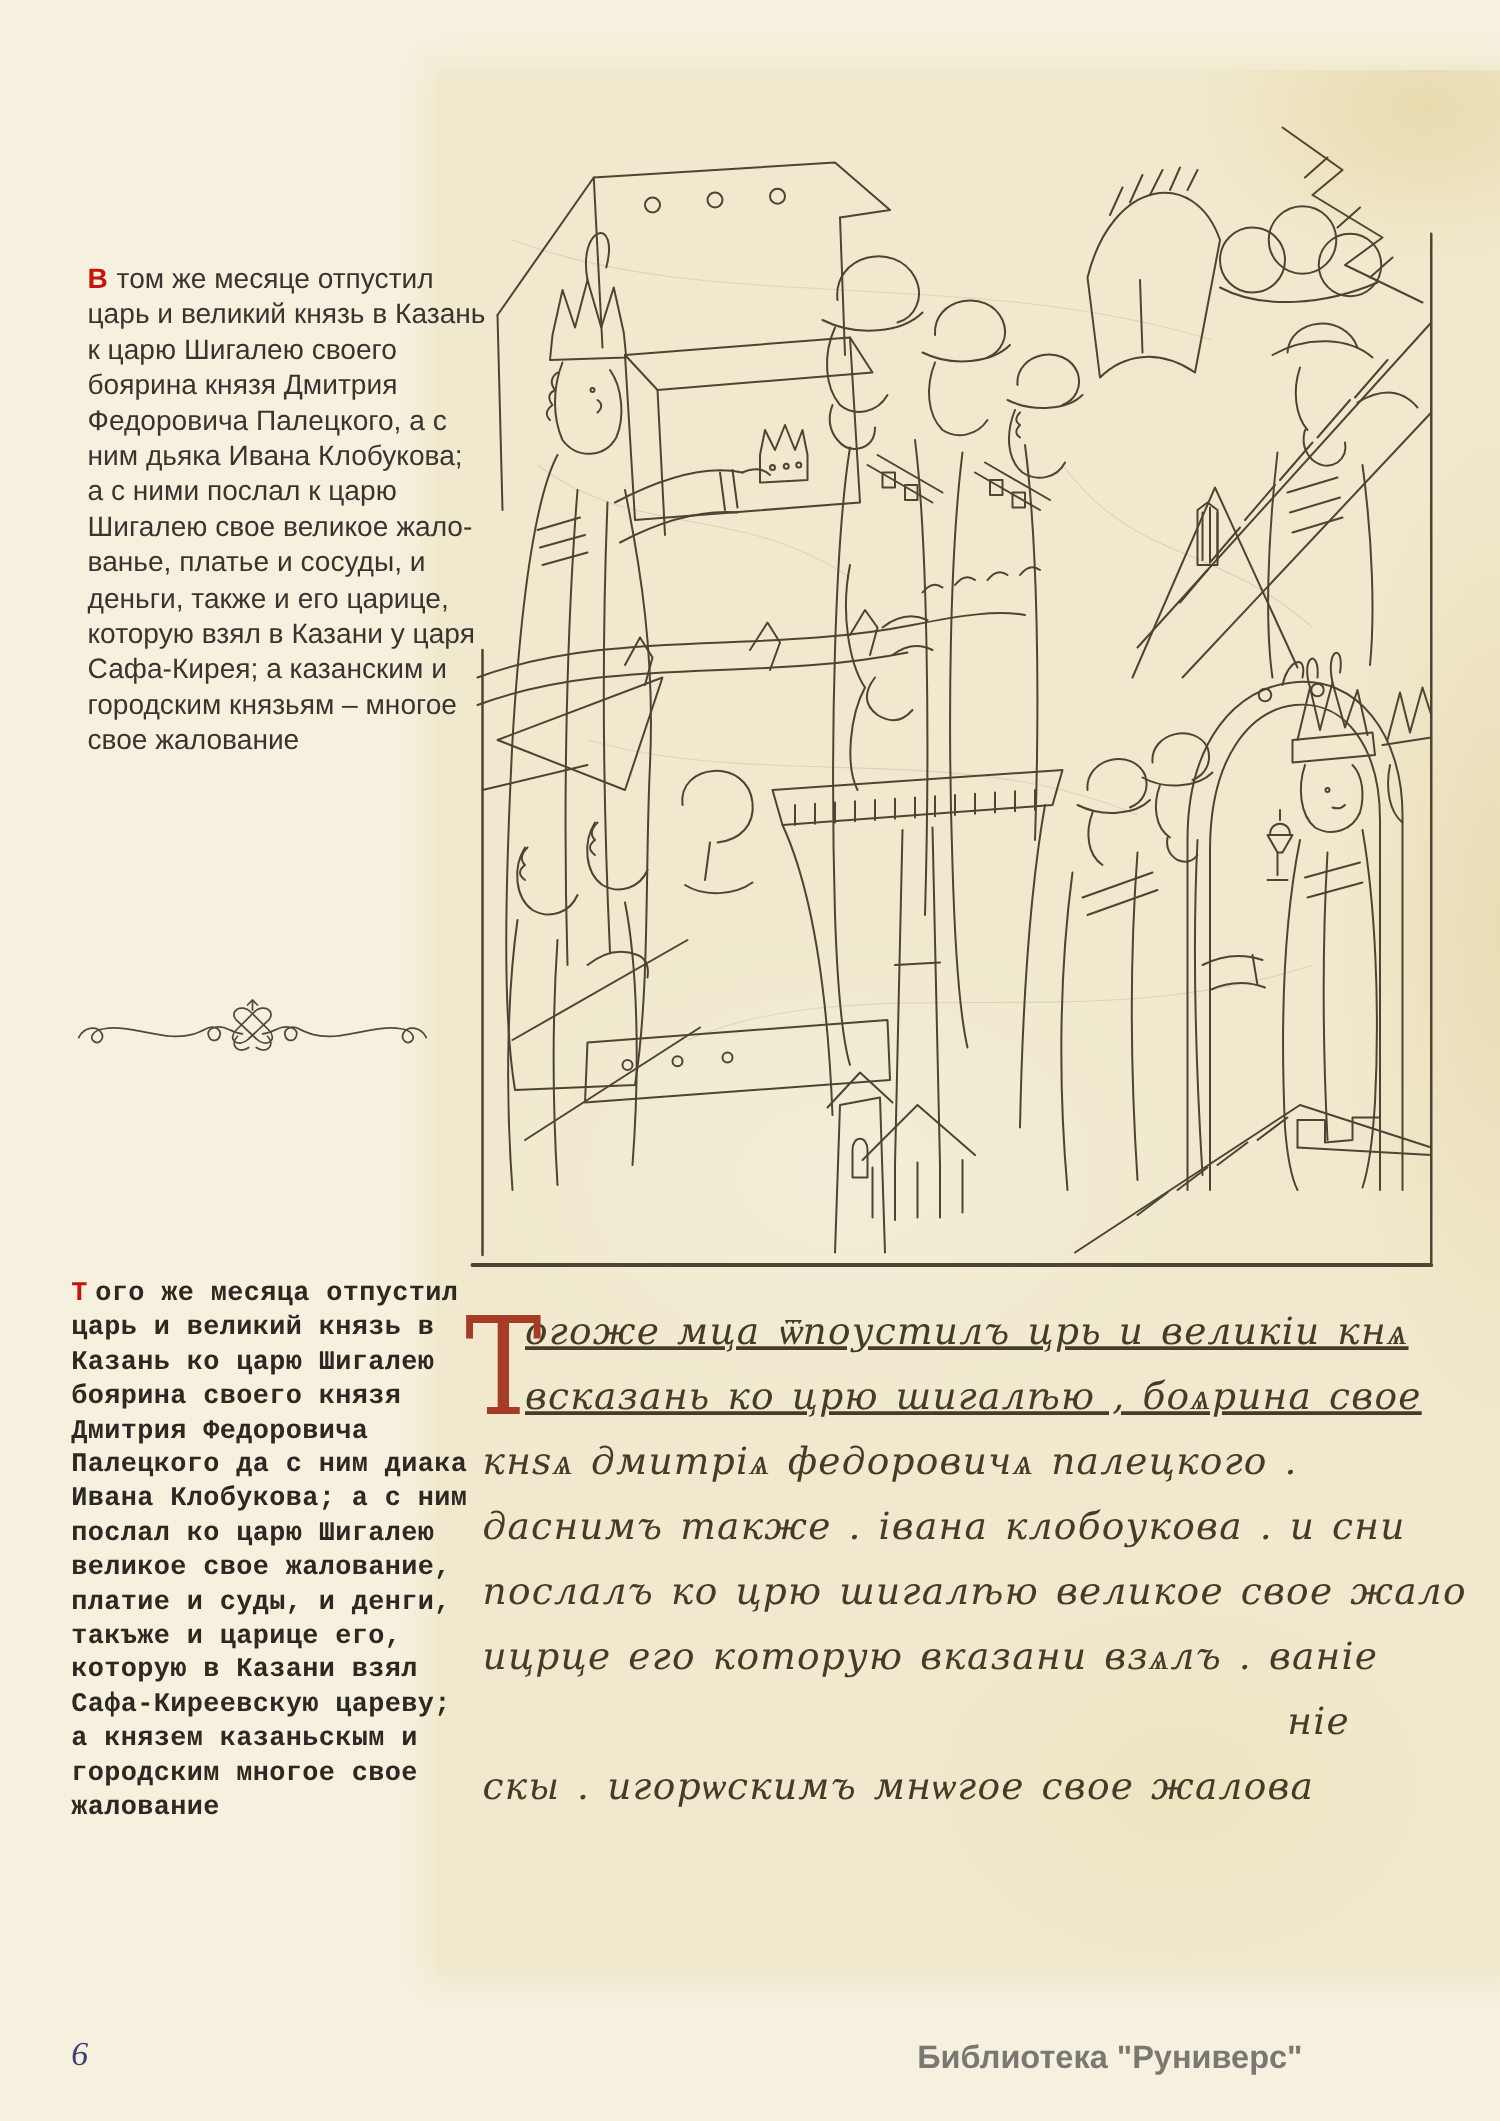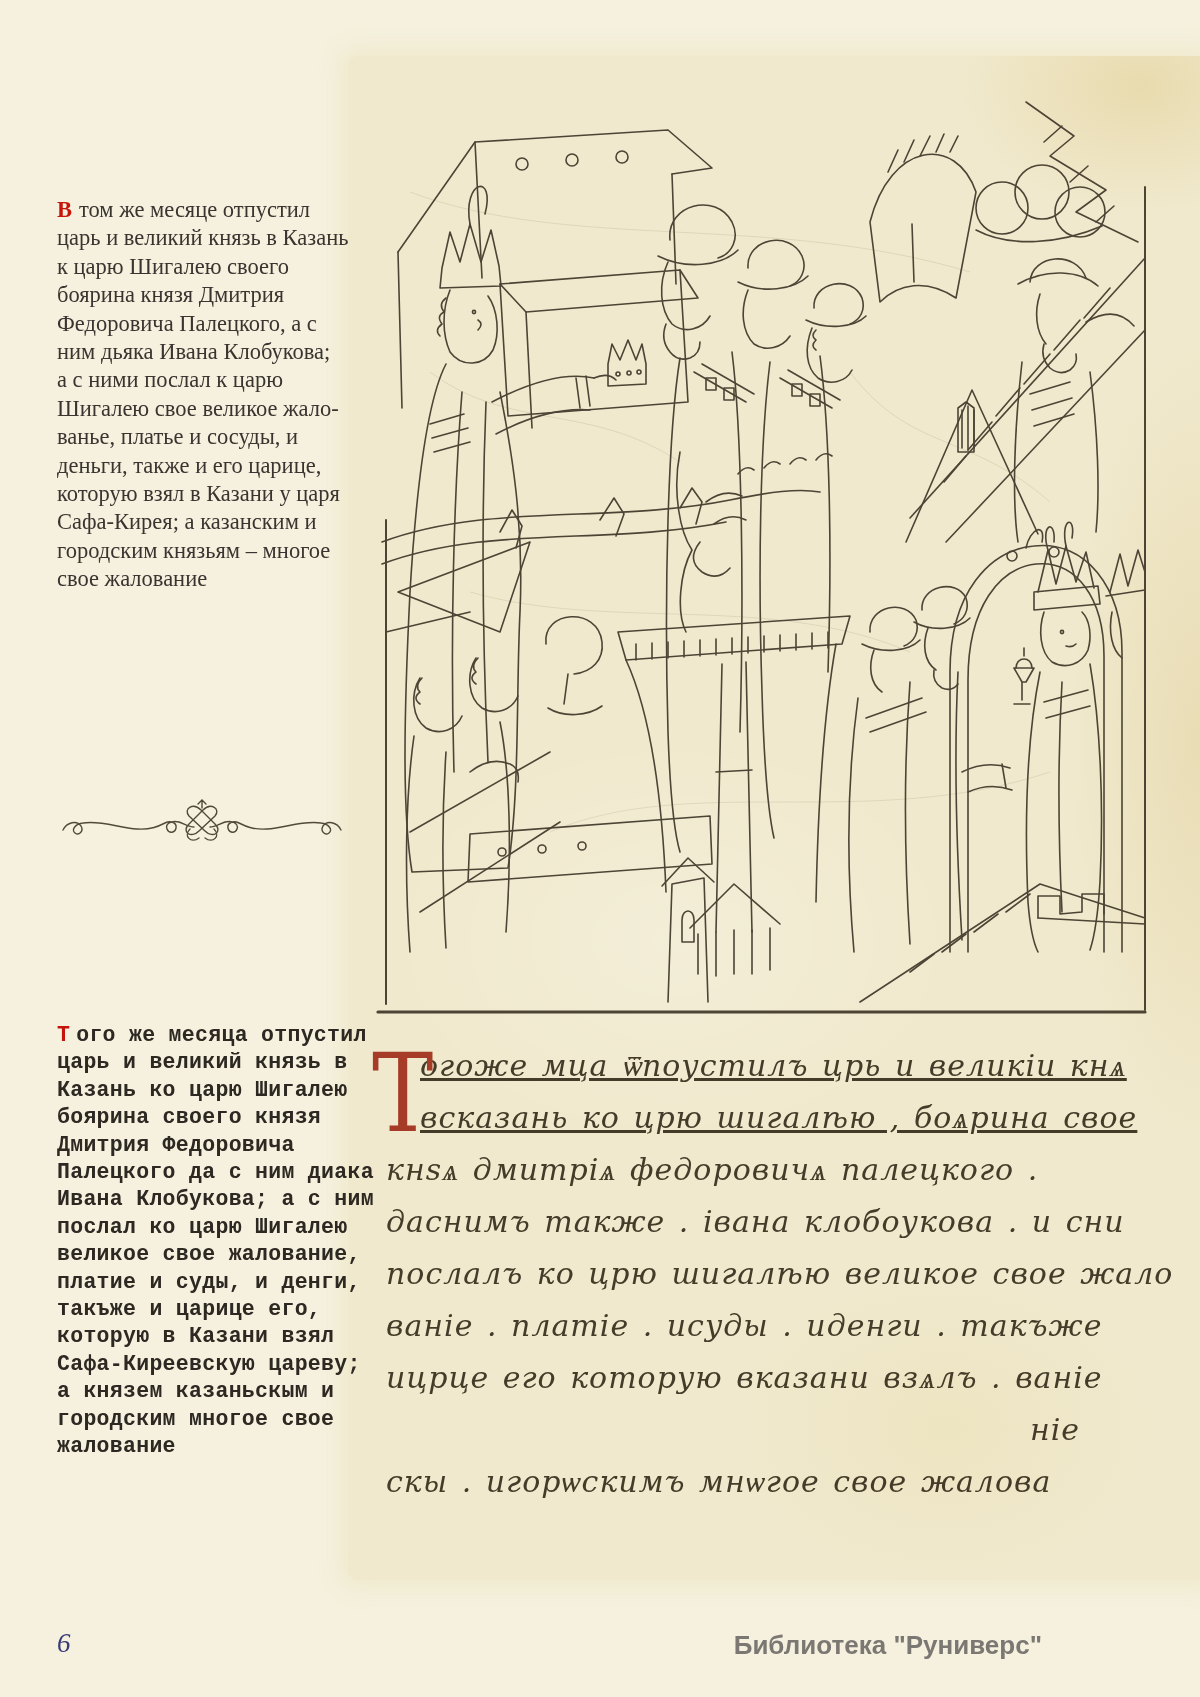--- a/index.html
+++ b/index.html
@@ -32,22 +32,22 @@
   .ms-line.lastline{text-align:right;padding-right:78px;}
   .ms-initial{
     position:absolute;left:10px;top:0px;
     font-size:92px;line-height:92px;color:#a63c28;
     font-family:"DejaVu Serif",serif;font-style:normal;
     transform:scaleY(1.18);transform-origin:top left;
   }
   
   .leftcol{position:absolute;left:57px;top:0;width:310px;}
   .block1{
-    position:absolute;left:0;top:196px;margin:0;
-    font-family:Liberation Serif, serif;font-size:22.5px;line-height:28.4px;
+    position:absolute;left:0;top:196px;margin:13px;
+    font-family:Liberation Sans, sans-serif;font-size:22.5px;line-height:28.4px;
     color:#3a3430;white-space:pre;
   }
   .init1{color:#c8150c;font-weight:bold;margin-right:7px;}
   .ornament{position:absolute;left:0;top:796px;}
   .block2{
     position:absolute;left:0;top:1022px;margin:0;
     font-family:Liberation Mono, monospace;font-weight:bold;
     font-size:21.5px;line-height:27.4px;letter-spacing:.3px;
     color:#2d2822;white-space:pre;
   }
@@ -256,21 +256,20 @@
       </g>
     </svg>
 
     <div class="ms-text">
       <span class="ms-initial">Т</span>
       <div class="ms-line indent">огоже мца ѿпоустилъ црь и великіи кнѧ</div>
       <div class="ms-line indent">всказань ко црю шигалѣю , боѧрина свое</div>
       <div class="ms-line">кнѕѧ дмитріѧ федоровичѧ палецкого .</div>
       <div class="ms-line">даснимъ также . івана клобоукова . и сни</div>
       <div class="ms-line">послалъ ко црю шигалѣю великое свое жало</div>
-      <div class="ms-line">ваніе . платіе . исуды . иденги . такъже</div>
       <div class="ms-line">ицрце его которую вказани взѧлъ . ваніе</div>
       <div class="ms-line lastline">ніе</div>
       <div class="ms-line">скы . игорѡскимъ мнѡгое свое жалова</div>
     </div>
   </div>
 
   <div class="leftcol">
 
     <p class="block1"><span class="init1">В</span><span>том же месяце отпустил
 царь и великий князь в Казань

